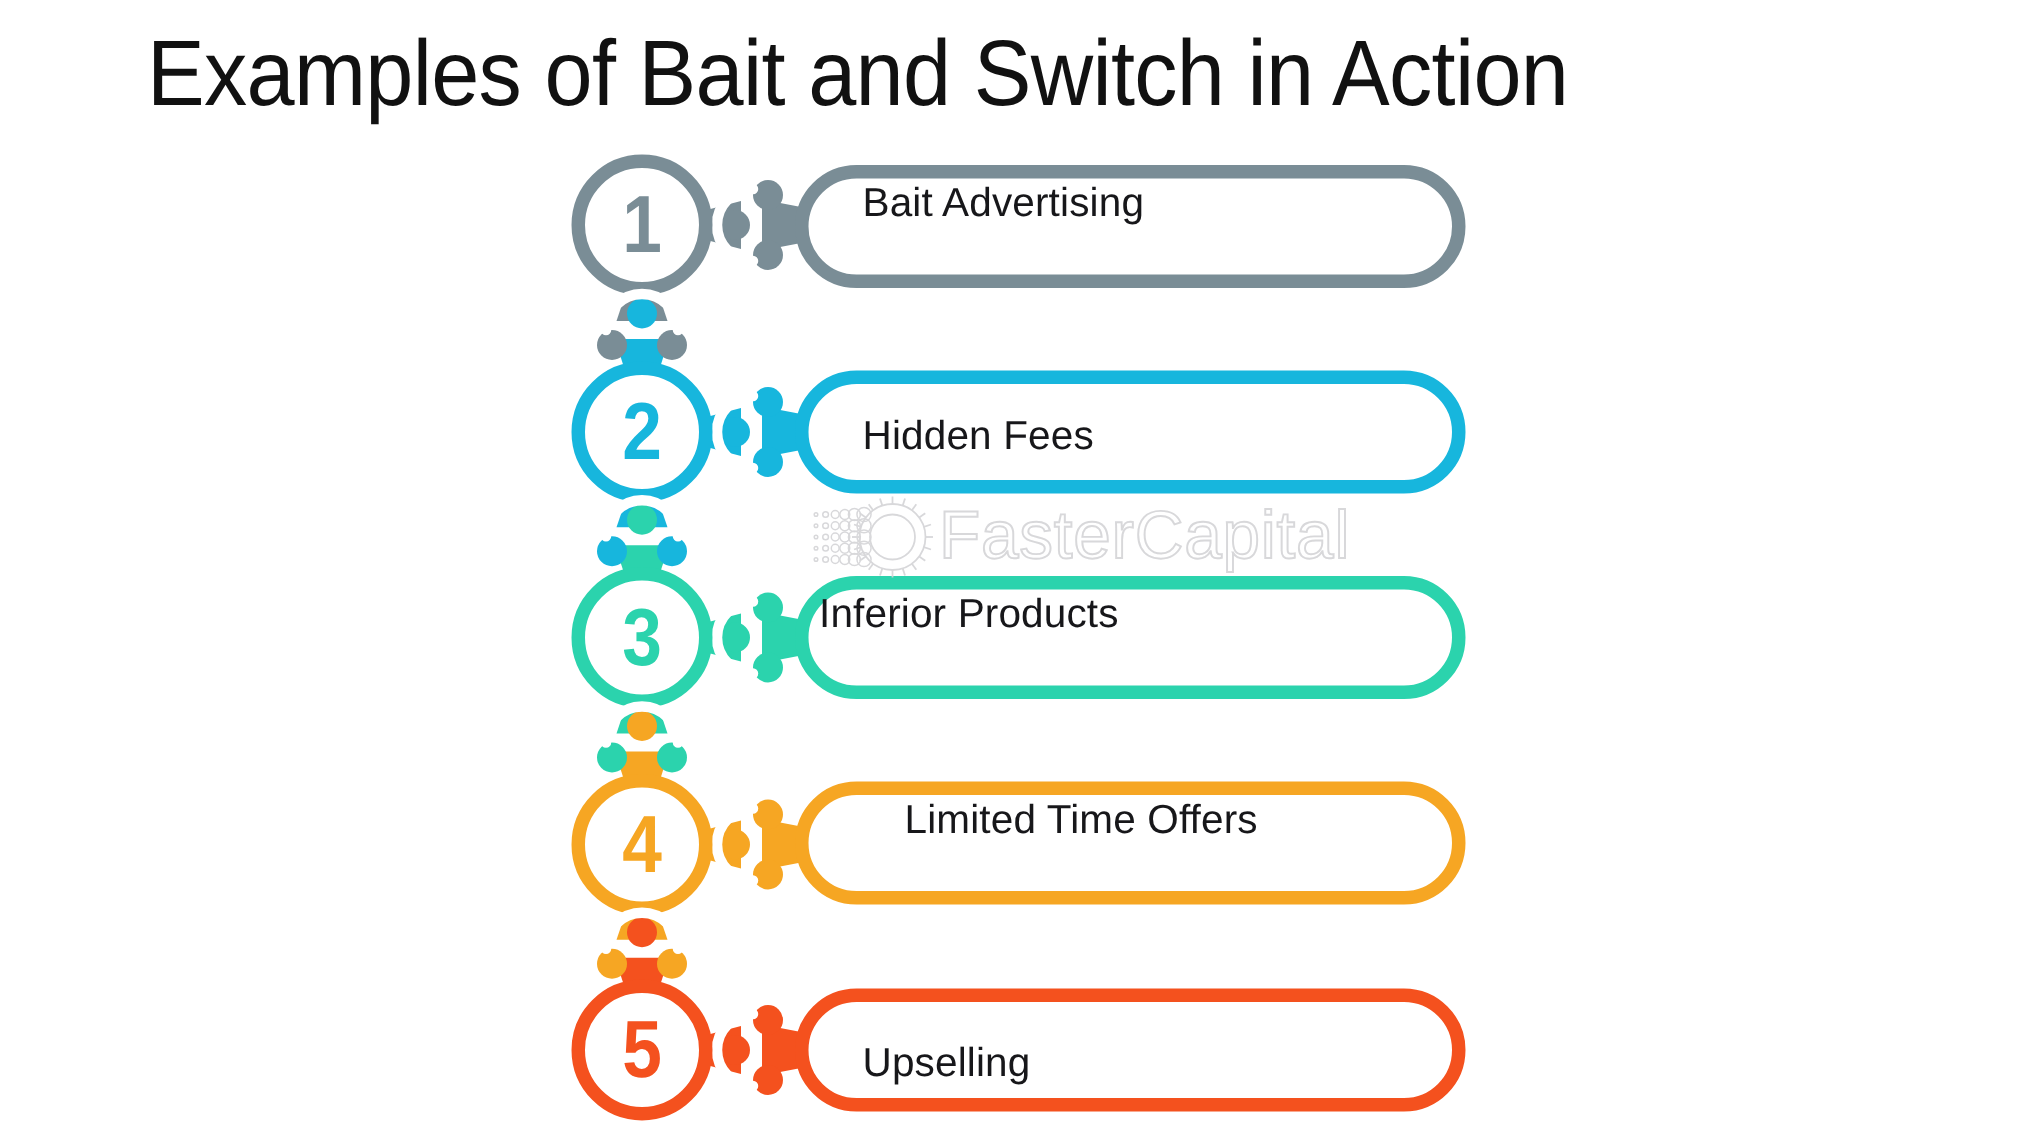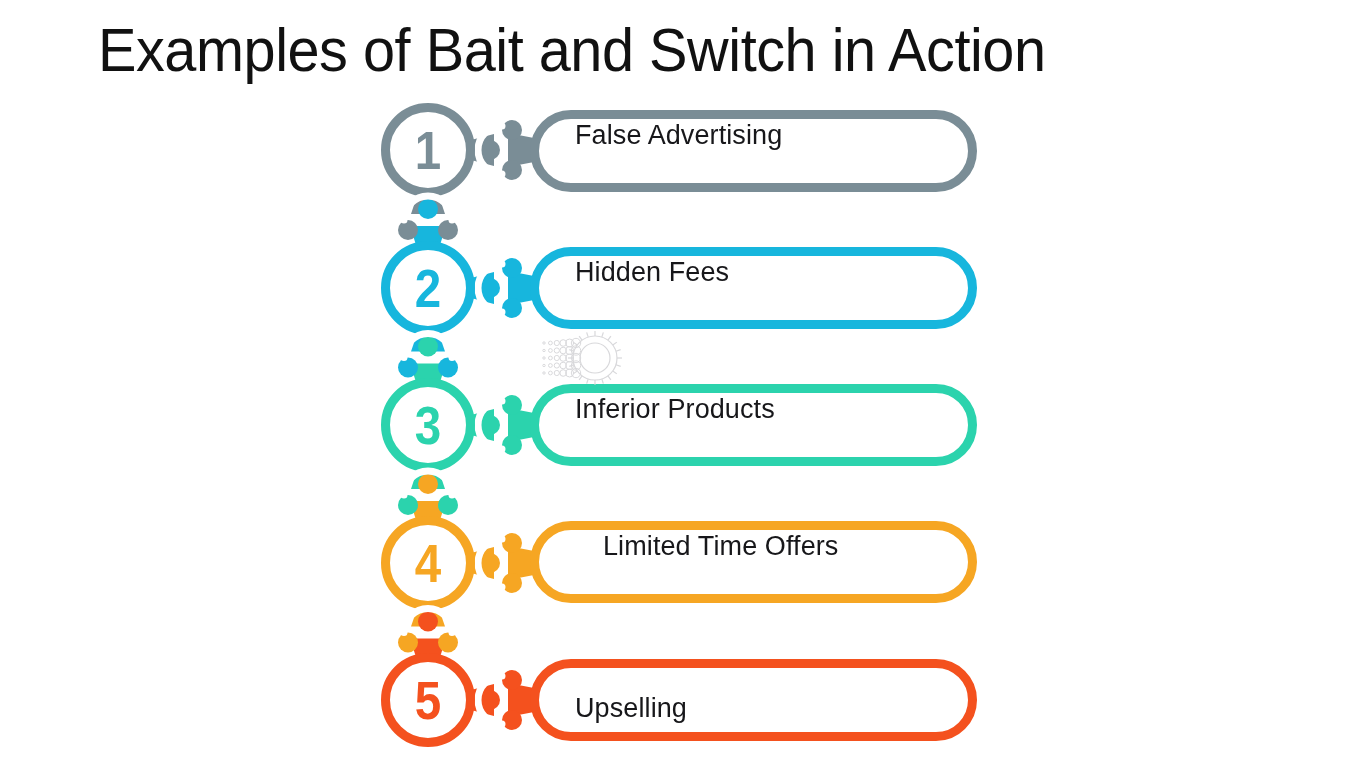--- a/index.html
+++ b/index.html
@@ -207,25 +207,25 @@
             <circle cx="490" cy="700" r="10" fill="#f4511e"></circle>
             <path d="M 502 676 A 15 15 0 1 0 502 724" fill="none" stroke="#ffffff" stroke-width="7" stroke-linecap="round"></path>
           </g>
           <circle cx="428" cy="700" r="42.5" fill="#ffffff" stroke="#f4511e" stroke-width="9"></circle>
           <rect x="534.5" y="663.5" width="438" height="73" rx="36.5" ry="36.5" fill="#ffffff" stroke="#f4511e" stroke-width="9"></rect>
         </g>
       </svg>
 
     <div id="text-layer">
         <div class="num" style="left: 380px; top: 123px; color: rgb(122, 141, 150);">1</div>
-        <div class="pill-label" style="left: 575px; top: 120px;">False Advertising</div>
+        <div class="pill-label" style="left: 575px; top: 120px;">Bait Advertising</div>
         <div class="num" style="left: 380px; top: 261px; color: rgb(23, 182, 221);">2</div>
-        <div class="pill-label" style="left: 575px; top: 257px;">Hidden Fees</div>
+        <div class="pill-label" style="left: 575px; top: 275px;">Hidden Fees</div>
         <div class="num" style="left: 380px; top: 398px; color: rgb(43, 211, 173);">3</div>
-        <div class="pill-label" style="left: 575px; top: 394px;">Inferior Products</div>
+        <div class="pill-label" style="left: 546px; top: 394px;">Inferior Products</div>
         <div class="num" style="left: 380px; top: 536px; color: rgb(246, 166, 35);">4</div>
         <div class="pill-label" style="left: 575px; top: 531px; margin-left: 28px;">Limited Time Offers</div>
         <div class="num" style="left: 380px; top: 673px; color: rgb(244, 81, 30);">5</div>
         <div class="pill-label" style="left: 575px; top: 693px;">Upselling</div>
       </div>
 
   </div>
 
   <div class="watermark">
     <svg width="380" height="62" viewBox="0 0 380 62" xmlns="http://www.w3.org/2000/svg">
@@ -281,15 +281,16 @@
           <circle cx="29.6" cy="38.5" r="4"></circle>
           <circle cx="36" cy="38.5" r="4.7"></circle>
           <circle cx="4" cy="46" r="1.2"></circle>
           <circle cx="10.4" cy="46" r="1.9"></circle>
           <circle cx="16.8" cy="46" r="2.5999999999999996"></circle>
           <circle cx="23.200000000000003" cy="46" r="3.3"></circle>
           <circle cx="29.6" cy="46" r="4"></circle>
           <circle cx="36" cy="46" r="4.7"></circle>
         </g>
     </svg>
+    <div class="wm-text">FasterCapital</div>
   </div>
 
 </div>
 
 </body></html>

